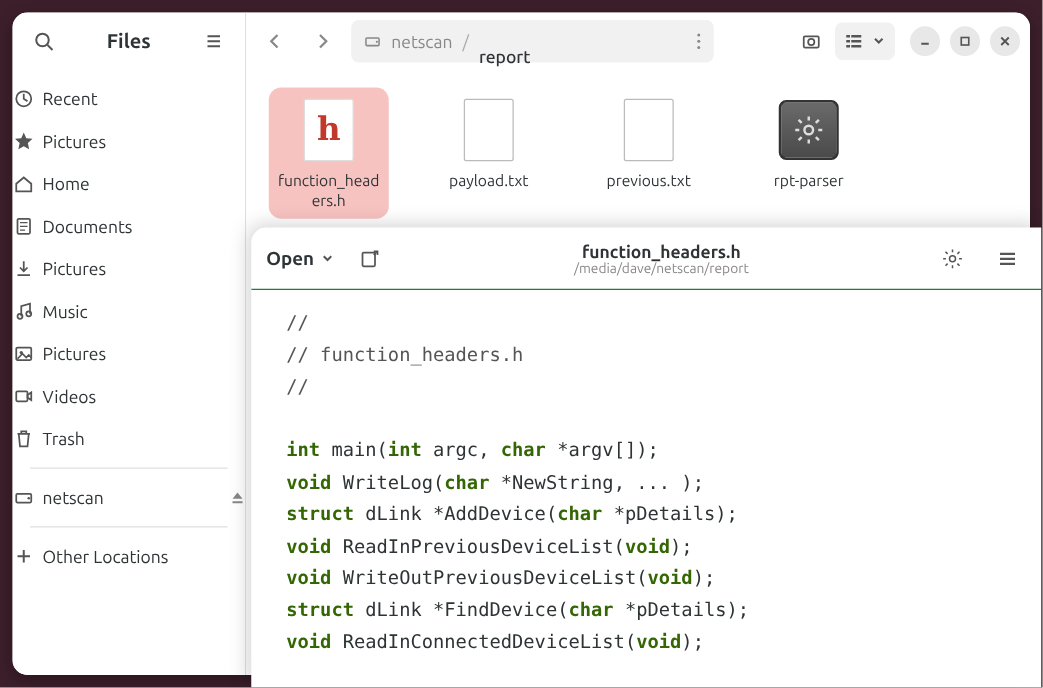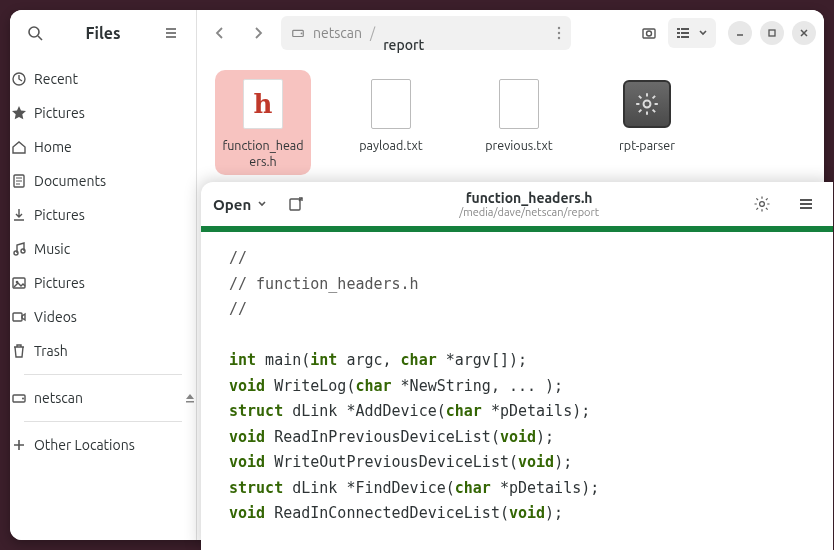--- a/index.html
+++ b/index.html
@@ -239,21 +239,21 @@
     display: flex;
     flex-direction: column;
     overflow: hidden;
   }
   .editor-header {
     height: 50px;
     display: flex;
     align-items: center;
     padding: 0 12px;
     gap: 14px;
-    border-bottom: 6px solid #15803d;
+    border-bottom: 1px solid #15803d;
   }
   .open-btn {
     display: flex;
     align-items: center;
     gap: 6px;
     font-weight: 600;
     font-size: 15px;
     color: #2e3436;
   }
   .editor-title-wrap {

